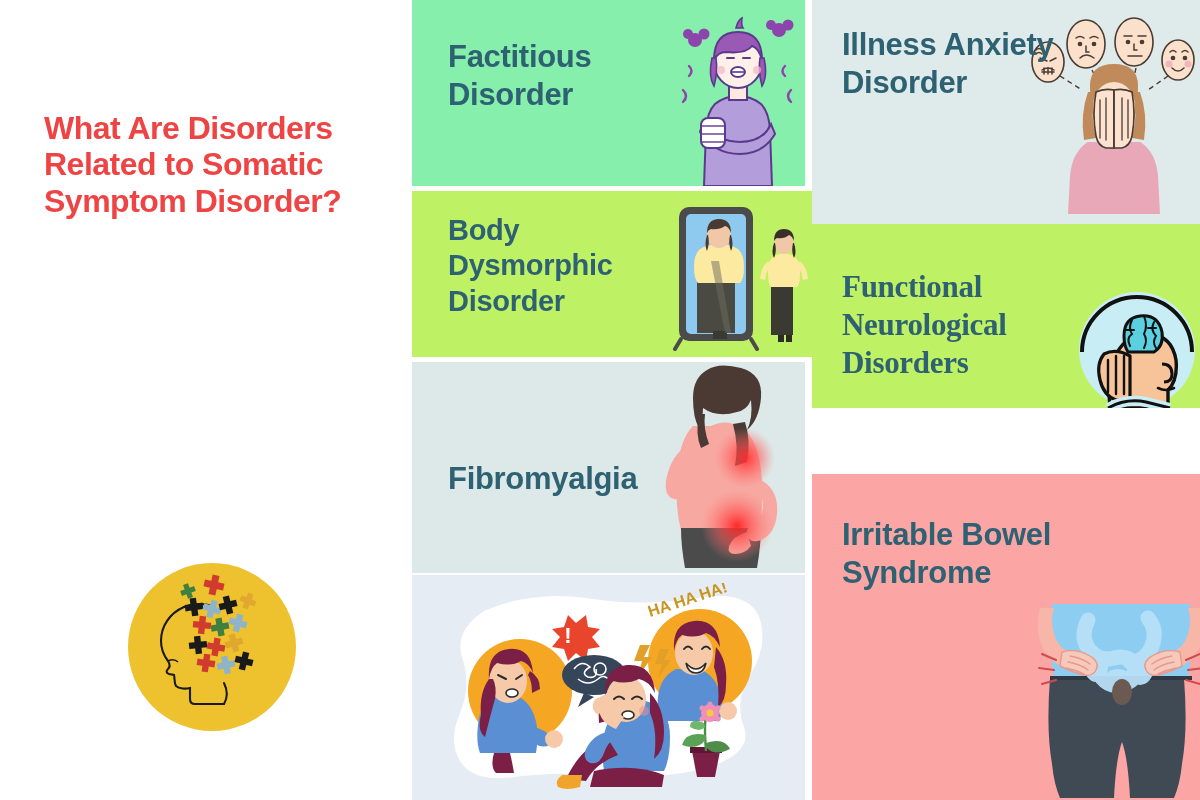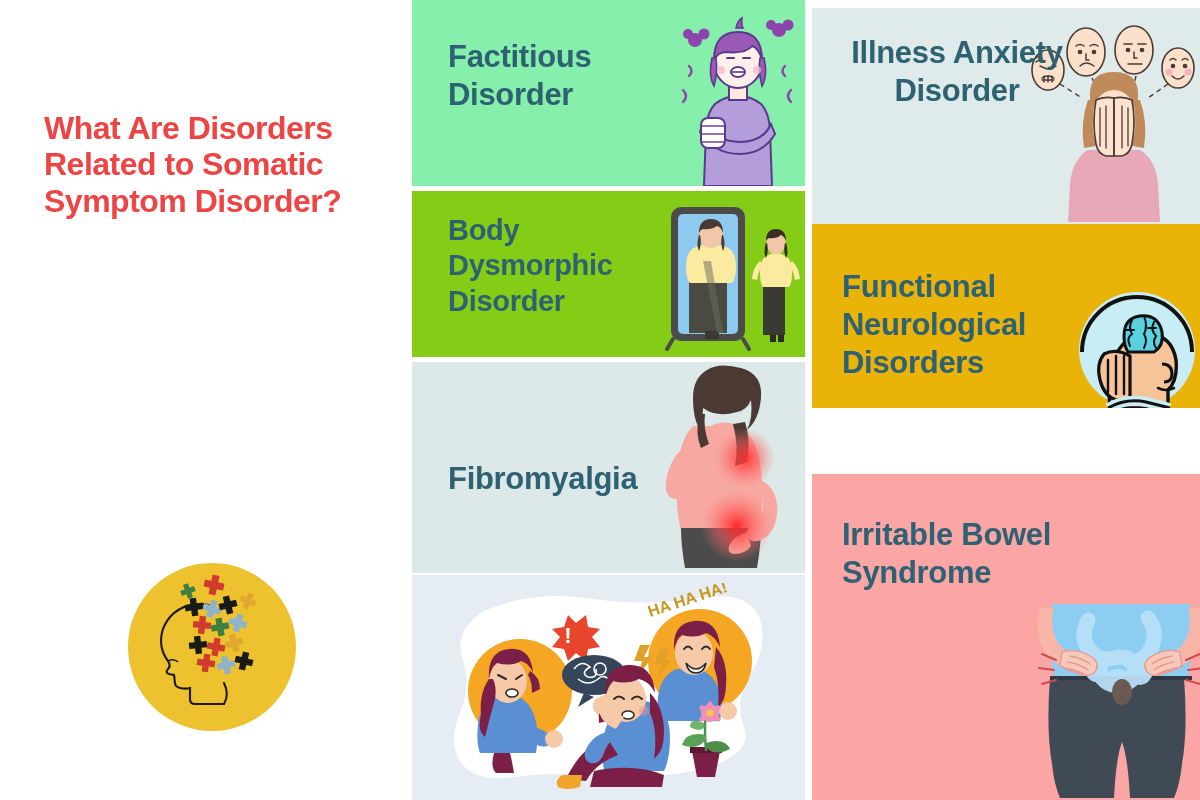--- a/index.html
+++ b/index.html
@@ -52,37 +52,37 @@
     z-index:3;
   }
   .art{position:absolute;z-index:2;}
   .art svg{display:block;}
 
   
   #card-factitious{top:0;height:186px;background:#86efac;}
   #card-factitious .card-label{left:36px;top:38px;width:250px;}
   #card-factitious .art{right:2px;top:10px;}
 
-  #card-bdd{top:191px;height:166px;background:#84cc16;}
+  #card-bdd{top:191px;height:166px;background:#bef264;padding-left:8px;}
   #card-bdd .card-label{left:36px;top:22px;width:230px;font-size:29px;}
   #card-bdd .art{right:0px;top:8px;}
 
   #card-fibro{top:362px;height:211px;background:#dce9e8;}
   #card-fibro .card-label{left:36px;top:98px;width:250px;}
   #card-fibro .art{right:0px;top:0px;}
 
   #card-bottom{top:575px;height:225px;background:#e6ecf4;}
   #card-bottom .art{left:50%;top:8px;transform:translateX(-50%);}
 
   
-  #card-iad{top:8px;height:279px;background:#dfeaea;text-align:center;}
+  #card-iad{top:0;height:279px;background:#dfeaea;}
   #card-iad .card-label{left:30px;top:26px;width:230px;}
   #card-iad .art{right:2px;top:14px;}
 
-  #card-fnd{top:224px;height:184px;background:#eab308;}
+  #card-fnd{top:224px;height:184px;background:#bef264;font-family:Liberation Serif, serif;}
   #card-fnd .card-label{left:30px;top:44px;width:260px;}
   #card-fnd .art{right:0px;bottom:0px;}
 
   #card-ibs{top:474px;height:326px;background:#fca5a5;}
   #card-ibs .card-label{left:30px;top:42px;width:250px;}
   #card-ibs .art{right:-6px;bottom:0px;}
 </style>
 </head>
 <body>
 

